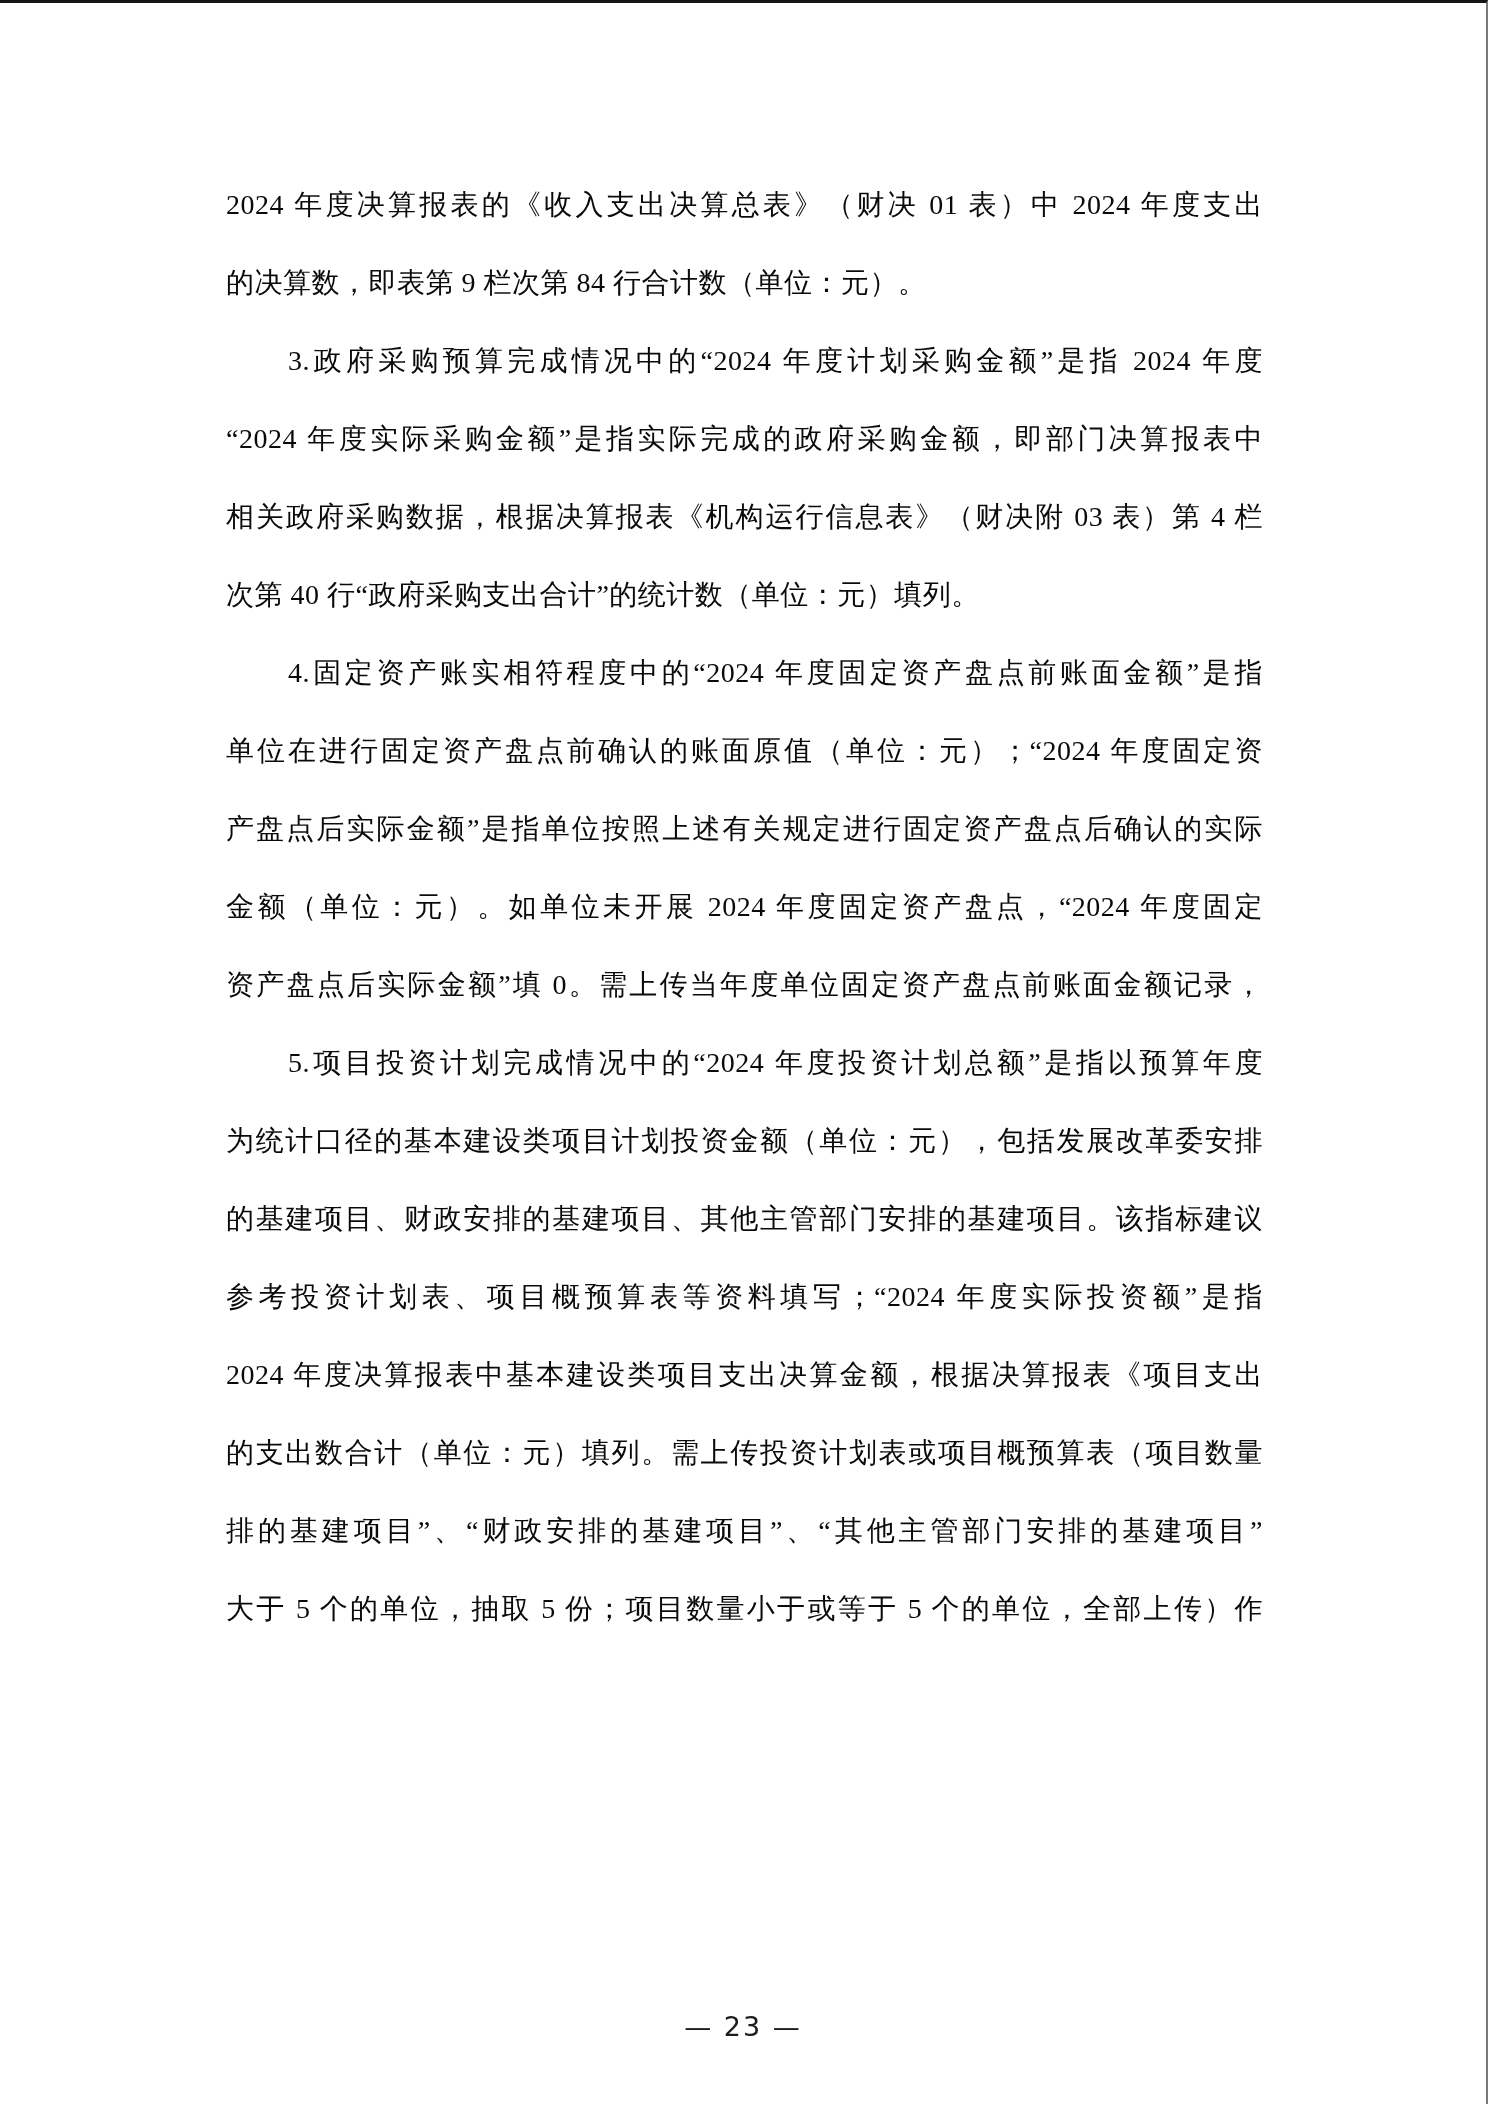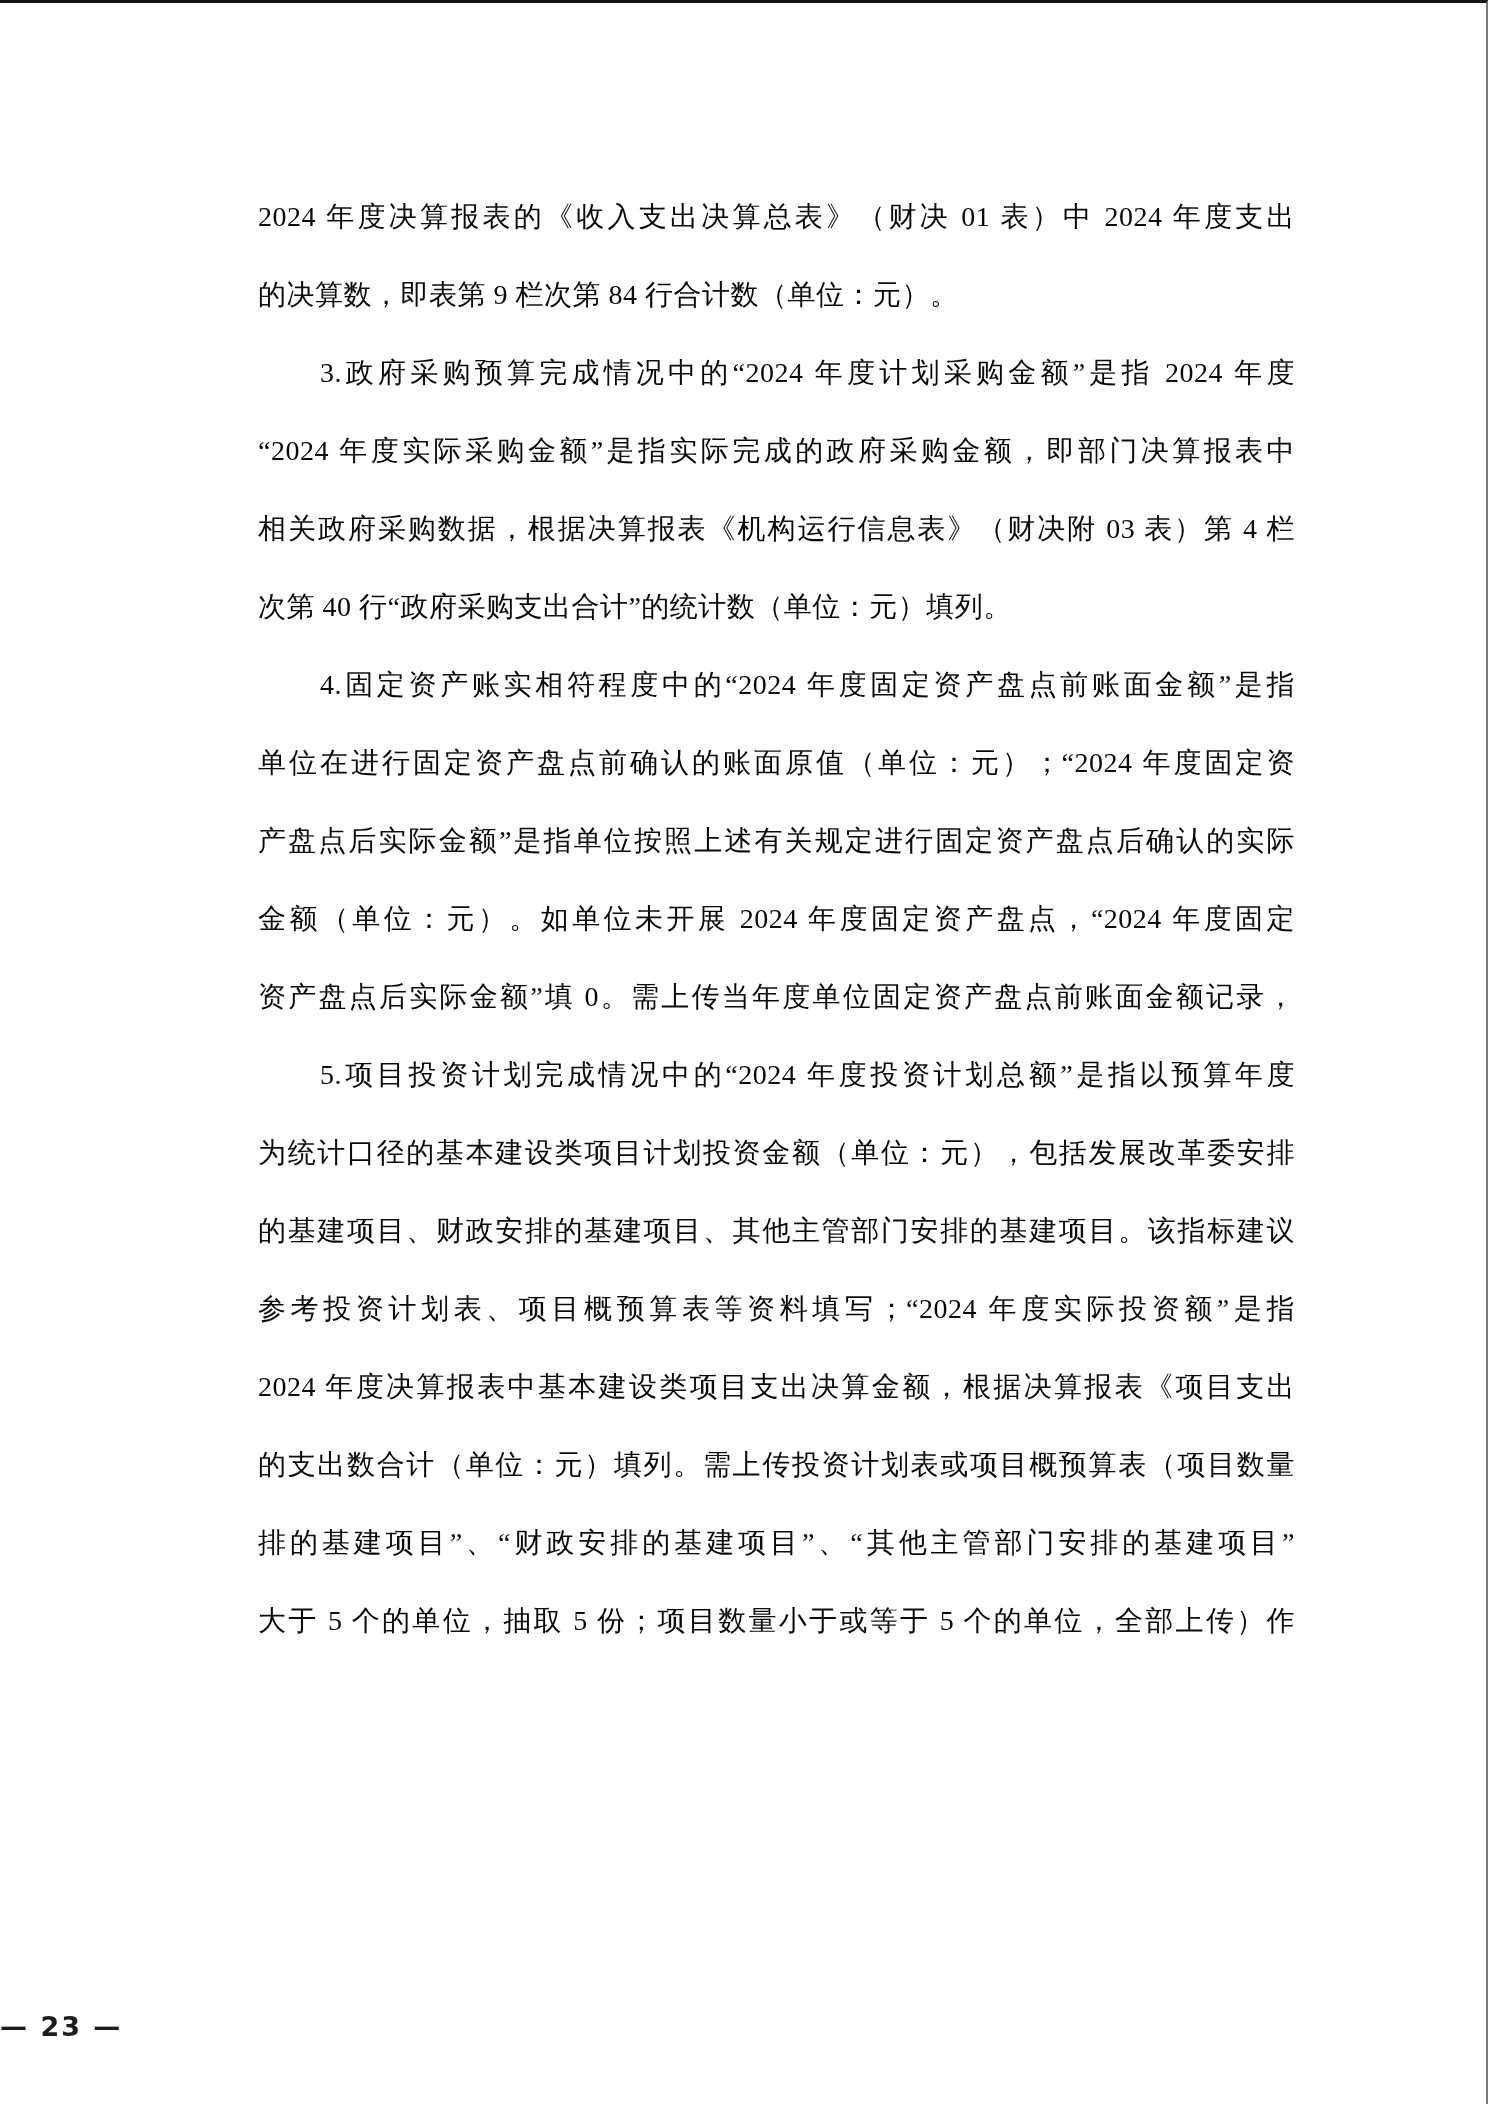--- a/index.html
+++ b/index.html
@@ -15,23 +15,22 @@
     border-top: 3px solid var(--edge-top, #141414);
     border-right: 2px solid var(--edge-right, #7a7a7a);
     box-sizing: border-box;
     overflow: hidden;
     font-family: "Liberation Serif", "DejaVu Serif", serif;
     color: var(--ink, #0a0a0a);
   }
   .text-block {
     position: absolute;
     left: 226px;
-    top: 175px;
+    top: 163px;
     width: 1037px;
-    margin-left: 32px;
   }
   .line {
     height: 78px;
     line-height: 78px;
     font-size: 28px;
     letter-spacing: 0.5px;
     text-align: justify;
     text-align-last: justify;
     white-space: nowrap;
   }
@@ -40,25 +39,25 @@
     text-align-last: left;
   }
   .line.indent {
     padding-left: 62px;
   }
   .footer {
     position: absolute;
     left: 0;
     right: 0;
     top: 2008px;
+    text-align: center;
     font-size: 27px;
     font-family: "DejaVu Sans", "Liberation Sans", sans-serif;
     color: #1c1c1c;
     letter-spacing: 2px;
-    font-weight: bold;
   }
 </style>
 </head>
 <body>
 
 <div class="page" style="--page-bg: #ffffff; --ink: #0a0a0a; --edge-top: #141414; --edge-right: #7a7a7a;">
   <div class="text-block" id="doc-lines">
       <div class="line">2024 年度决算报表的《收入支出决算总表》（财决 01 表）中 2024 年度支出</div>
       <div class="line para-end">的决算数，即表第 9 栏次第 84 行合计数（单位：元）。</div>
       <div class="line indent">3.政府采购预算完成情况中的“2024 年度计划采购金额”是指 2024 年度</div>

